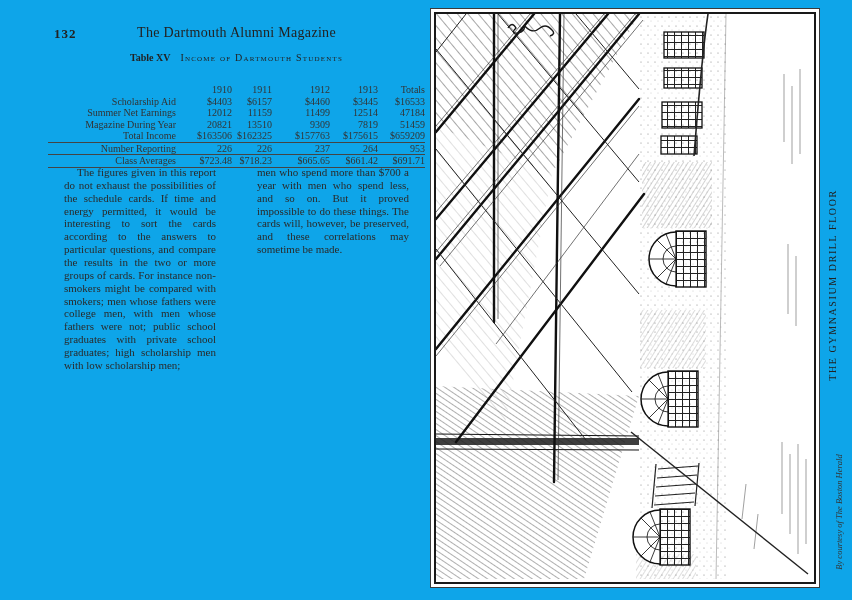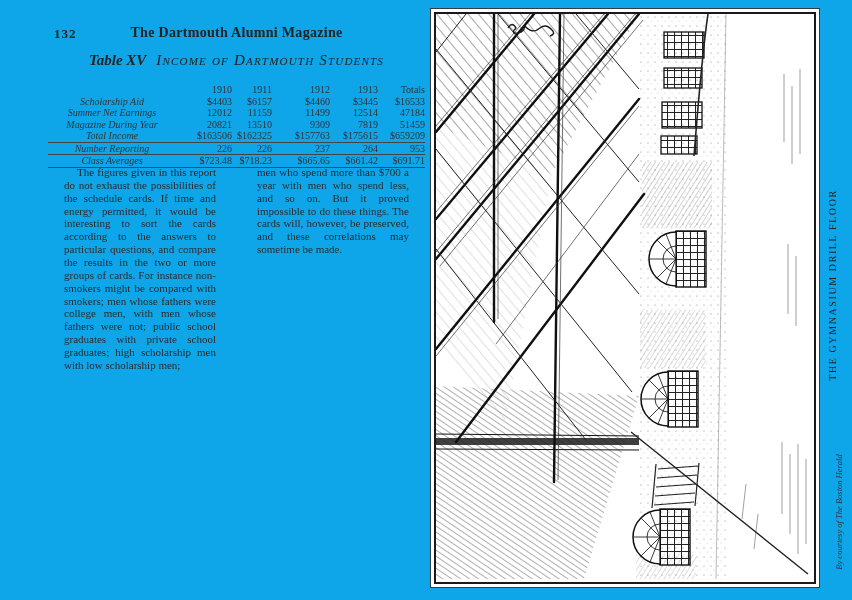--- a/index.html
+++ b/index.html
@@ -3,28 +3,28 @@
 <meta charset="utf-8">
 <style>
   html,body{margin:0;padding:0;background:#e8e8e8;}
   #root{
     position:relative;width:852px;height:600px;background:#0ea5e9;
     overflow:hidden;font-family:"Liberation Serif",serif;color:#222;
   }
   
   .pageno{position:absolute;left:54px;top:26px;font-size:13px;font-weight:bold;letter-spacing:1px;}
   .mag-title{position:absolute;left:48px;top:25px;width:377px;text-align:center;
-    font-size:14px;font-weight:bold;letter-spacing:.3px;}
-  .tbl-title{position:absolute;left:48px;top:52px;width:377px;text-align:center;font-size:15px;font-style:italic;}
+    font-size:14px;font-weight:normal;letter-spacing:.3px;}
+  .tbl-title{position:absolute;left:48px;top:52px;width:377px;text-align:center;font-size:10px;}
   .tbl-title .tt-label{font-weight:bold;margin-right:10px;}
   .tbl-title .tt-text{font-variant:small-caps;letter-spacing:1.2px;}
   table.income{position:absolute;left:48px;top:84px;width:377px;border-collapse:collapse;
     font-size:10px;line-height:1.15;color:#333;}
   table.income th,table.income td{padding:0;font-weight:normal;white-space:nowrap;}
-  table.income .lbl{text-align:center;font-style:italic;}
+  table.income .lbl{text-align:right;}
   table.income .num{text-align:right;}
   tr.rule-bottom td{border-bottom:1px solid #444;}
   .col1{position:absolute;left:48px;top:150px;width:184px;}
   .col2{position:absolute;left:241px;top:150px;width:184px;}
   .col1 p,.col2 p{margin:16px;font-size:11px;line-height:1.17;text-align:justify;color:#2a2a2a;}
   p.indent{text-indent:13px;}
   
   .fig-frame{position:absolute;left:430px;top:8px;width:390px;height:580px;
     box-sizing:border-box;border:1px solid #3a3a3a;padding:3px;background:#fff;}
   .fig-frame-inner{box-sizing:border-box;border:2.5px solid #191919;width:100%;height:100%;overflow:hidden;}

